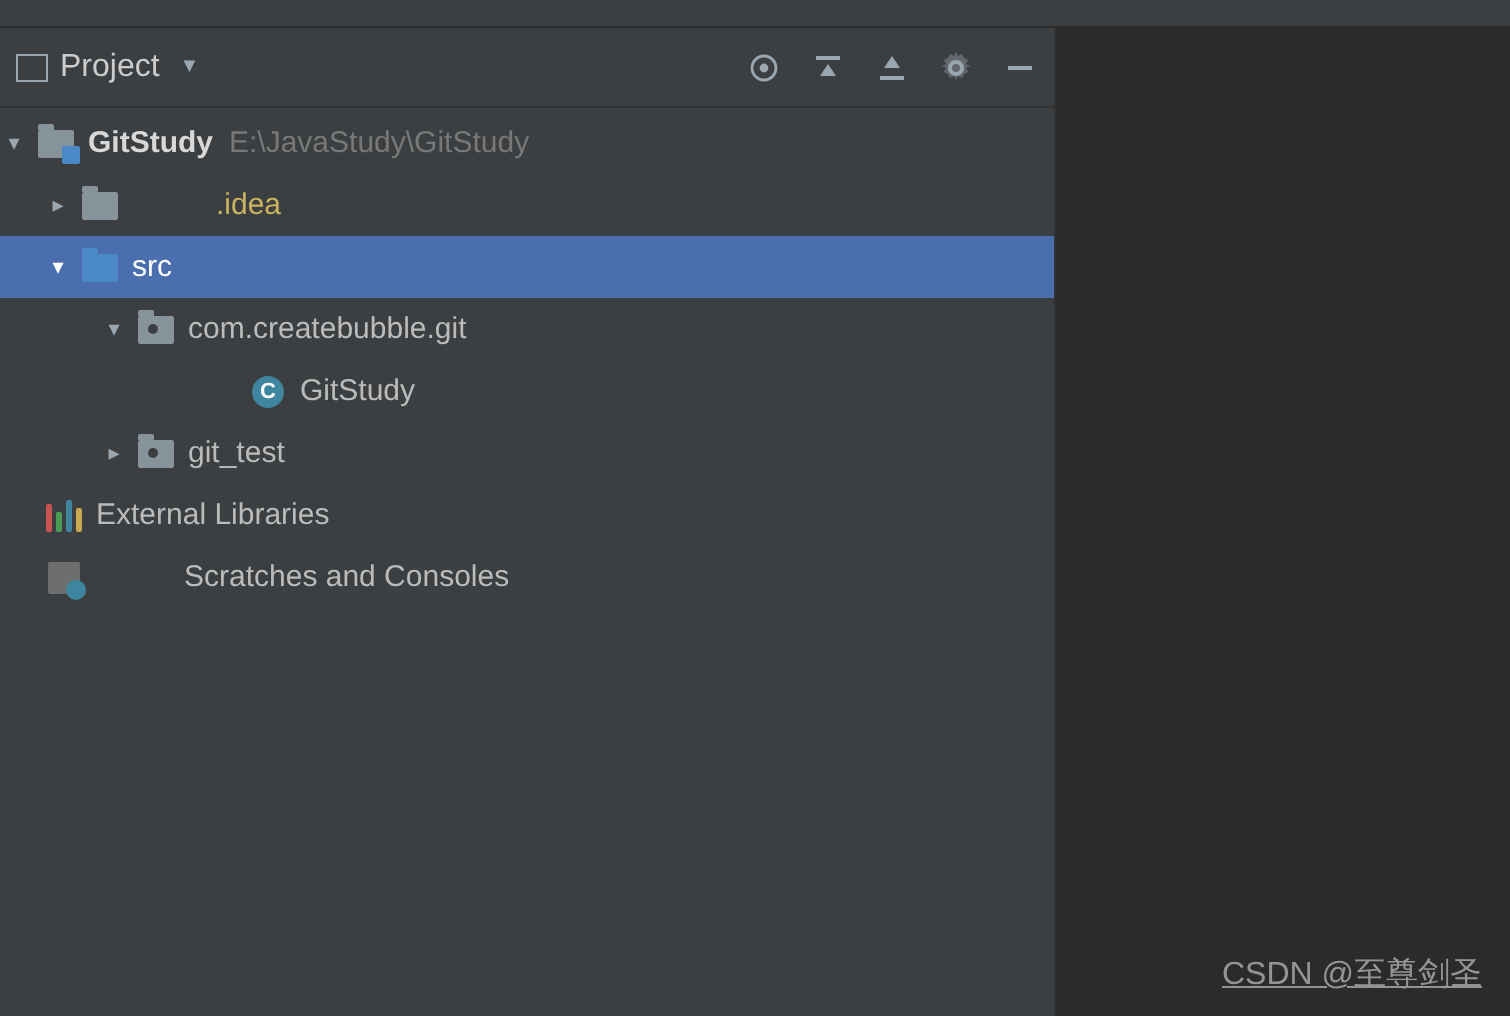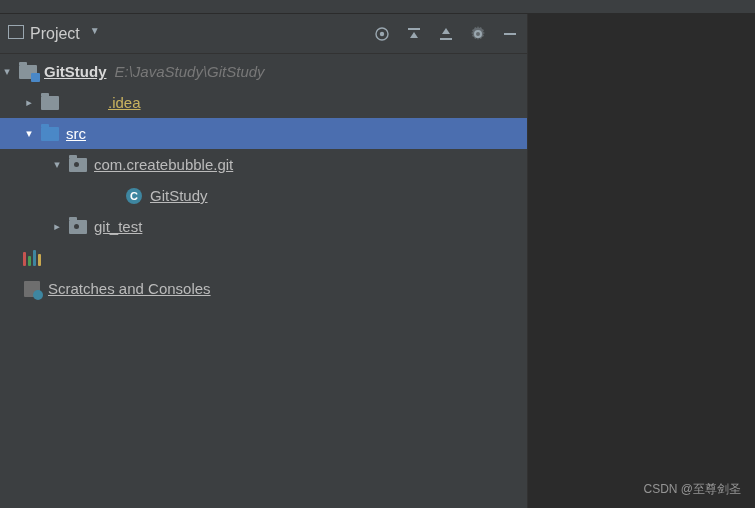--- a/index.html
+++ b/index.html
@@ -34,21 +34,21 @@
     }
     .panel-header {
       height: 40px;
       display: flex;
       align-items: center;
       padding: 0 8px;
       border-bottom: 1px solid #323232;
     }
     .panel-header .left {
       display: flex;
-      align-items: flex-start;
+      align-items: center;
       gap: 6px;
     }
     .panel-header .spacer { flex: 1; }
     .panel-header .right {
       display: flex;
       align-items: center;
       gap: 14px;
     }
     .proj-icon {
       width: 16px; height: 14px;
@@ -91,23 +91,23 @@
     .tree-row.selected .arrow { color: #ffffff; }
     .indent-1 { padding-left: 22px; }
     .indent-2 { padding-left: 50px; }
     .indent-4 { padding-left: 106px; }
     .node-icon {
       width: 20px; height: 18px;
       margin: 0 6px 0 4px;
       display: flex; align-items: center; justify-content: center;
       flex-shrink: 0;
     }
-    .node-label { color: #bbbbbb; text-decoration: underline; }
+    .node-label { color: #bbbbbb; }
     .node-label.bold { font-weight: bold; color: #d8d8d8; }
-    .node-path { color: #787878; margin-left: 8px; font-style: italic; }
+    .node-path { color: #787878; margin-left: 8px; }
     .highlighted { color: #c9b35f; margin-left: 42px; }
 
     
     .folder-icon { width: 18px; height: 14px; background: #87939a; border-radius: 1px; position: relative; }
     .folder-icon::before { content:''; position:absolute; top:-3px; left:0; width:8px; height:3px; background:#87939a; border-radius:1px 1px 0 0; }
     .folder-blue { background: #4a88c7; }
     .folder-blue::before { background: #4a88c7; }
     .folder-module { background: #87939a; }
     .folder-module::before { background: #87939a; }
     .module-overlay { position:absolute; right:-3px; bottom:-3px; width:9px; height:9px; background:#4a88c7; border-radius:1px; }
@@ -124,22 +124,23 @@
     .lib3 { height:16px; background:#3e86a0; }
     .lib4 { height:12px; background:#c9a84f; }
     .scratch-icon { width:16px; height:16px; background:#6e6e6e; position:relative; border-radius:1px; }
     .scratch-icon::after { content:''; position:absolute; right:-3px; bottom:-3px; width:10px; height:10px; border-radius:50%; background:#3e86a0; }
 
     .watermark {
       position: absolute;
       right: 14px;
       bottom: 10px;
       color: #b8b8b8;
-      font-size: 12px;
+      font-size: 16px;
       opacity: 0.75;
+      text-decoration: underline;
     }
   </style>
 </head>
 <body>
 
 <div class="top-strip"></div>
 
 <div class="main-area">
   <div class="sidebar">
 
@@ -243,23 +244,24 @@
 
       <div class="tree-row" style="padding-left:18px;">
         <div class="node-icon">
           <div class="lib-icon">
               <span class="lib1"></span>
               <span class="lib2"></span>
               <span class="lib3"></span>
               <span class="lib4"></span>
             </div>
         </div>
-      </div>
-
-      <div class="tree-row" style="padding-left:18px;">
+        <span class="node-label">External Libraries</span>
+      </div>
+
+      <div class="tree-row" style="padding-left:18px;gap:44px;">
         <div class="node-icon">
             <div class="scratch-icon"></div>
           </div>
         <span class="node-label">Scratches and Consoles</span>
       </div>
 
     </div>
   </div>
 
   <div class="editor-area"></div>

